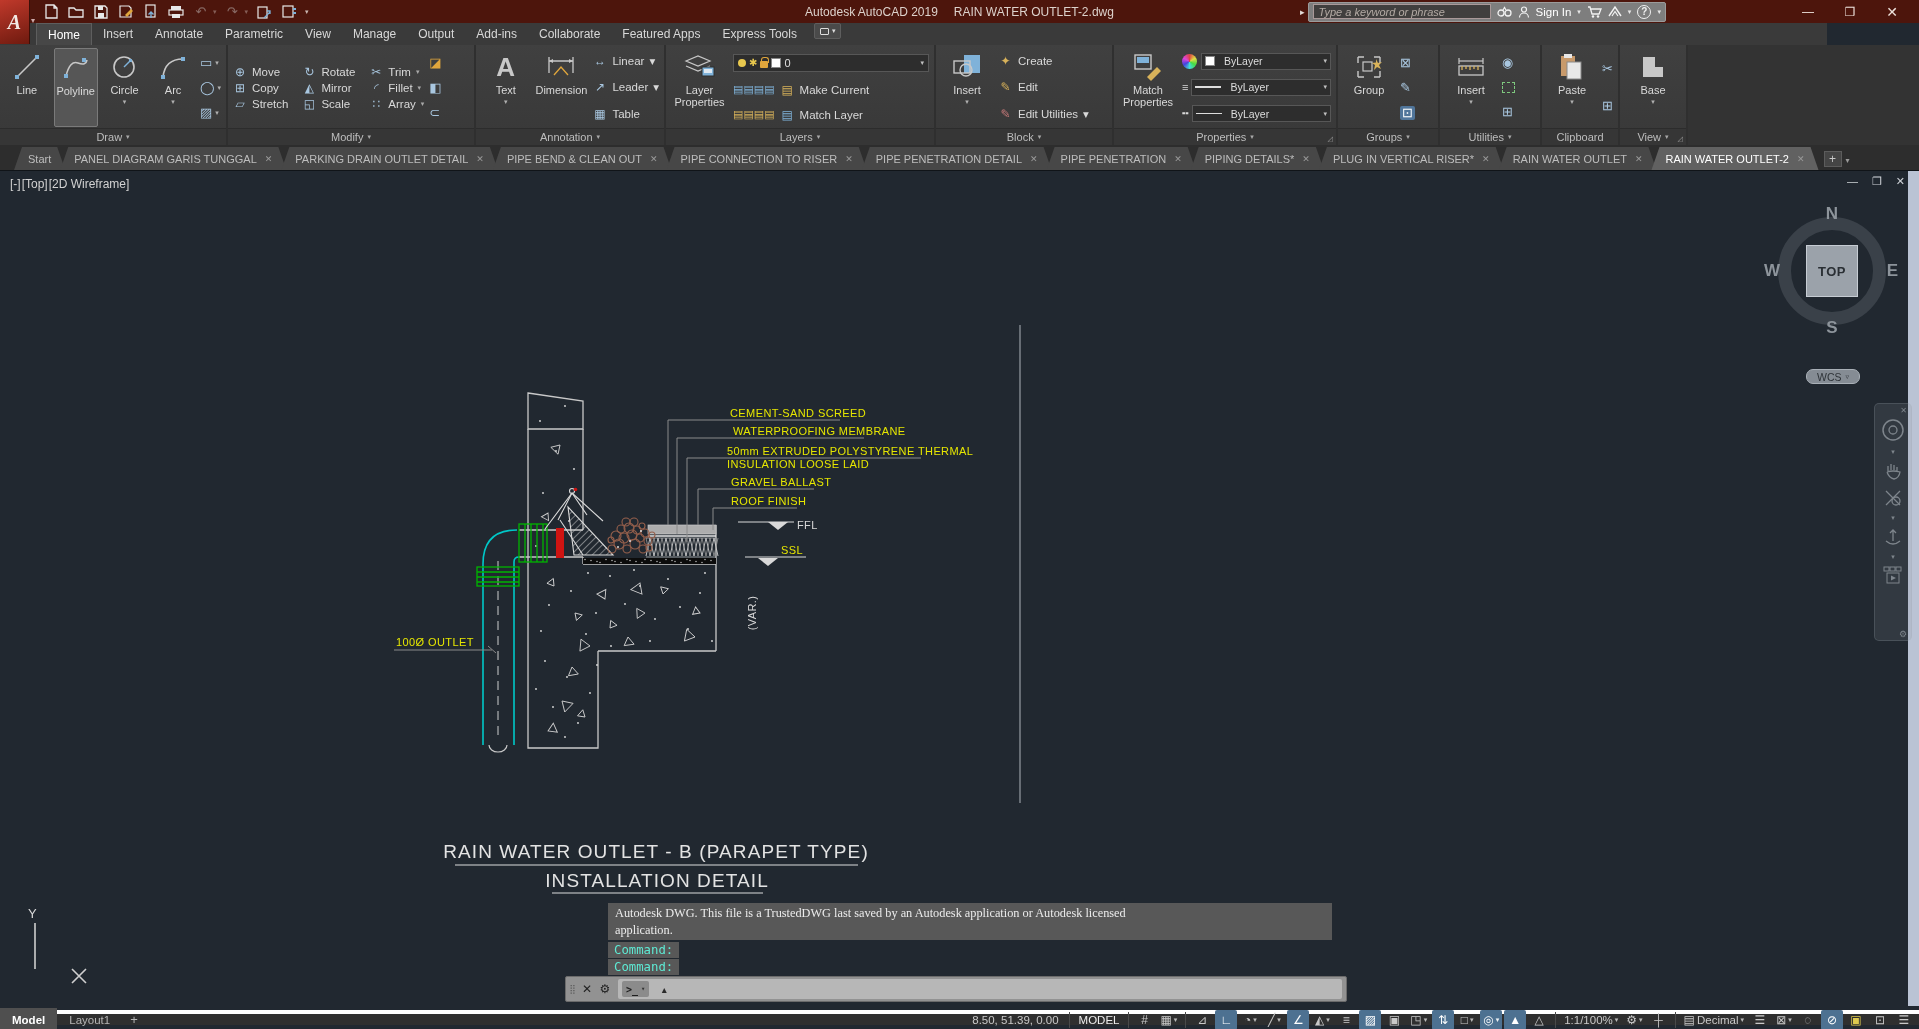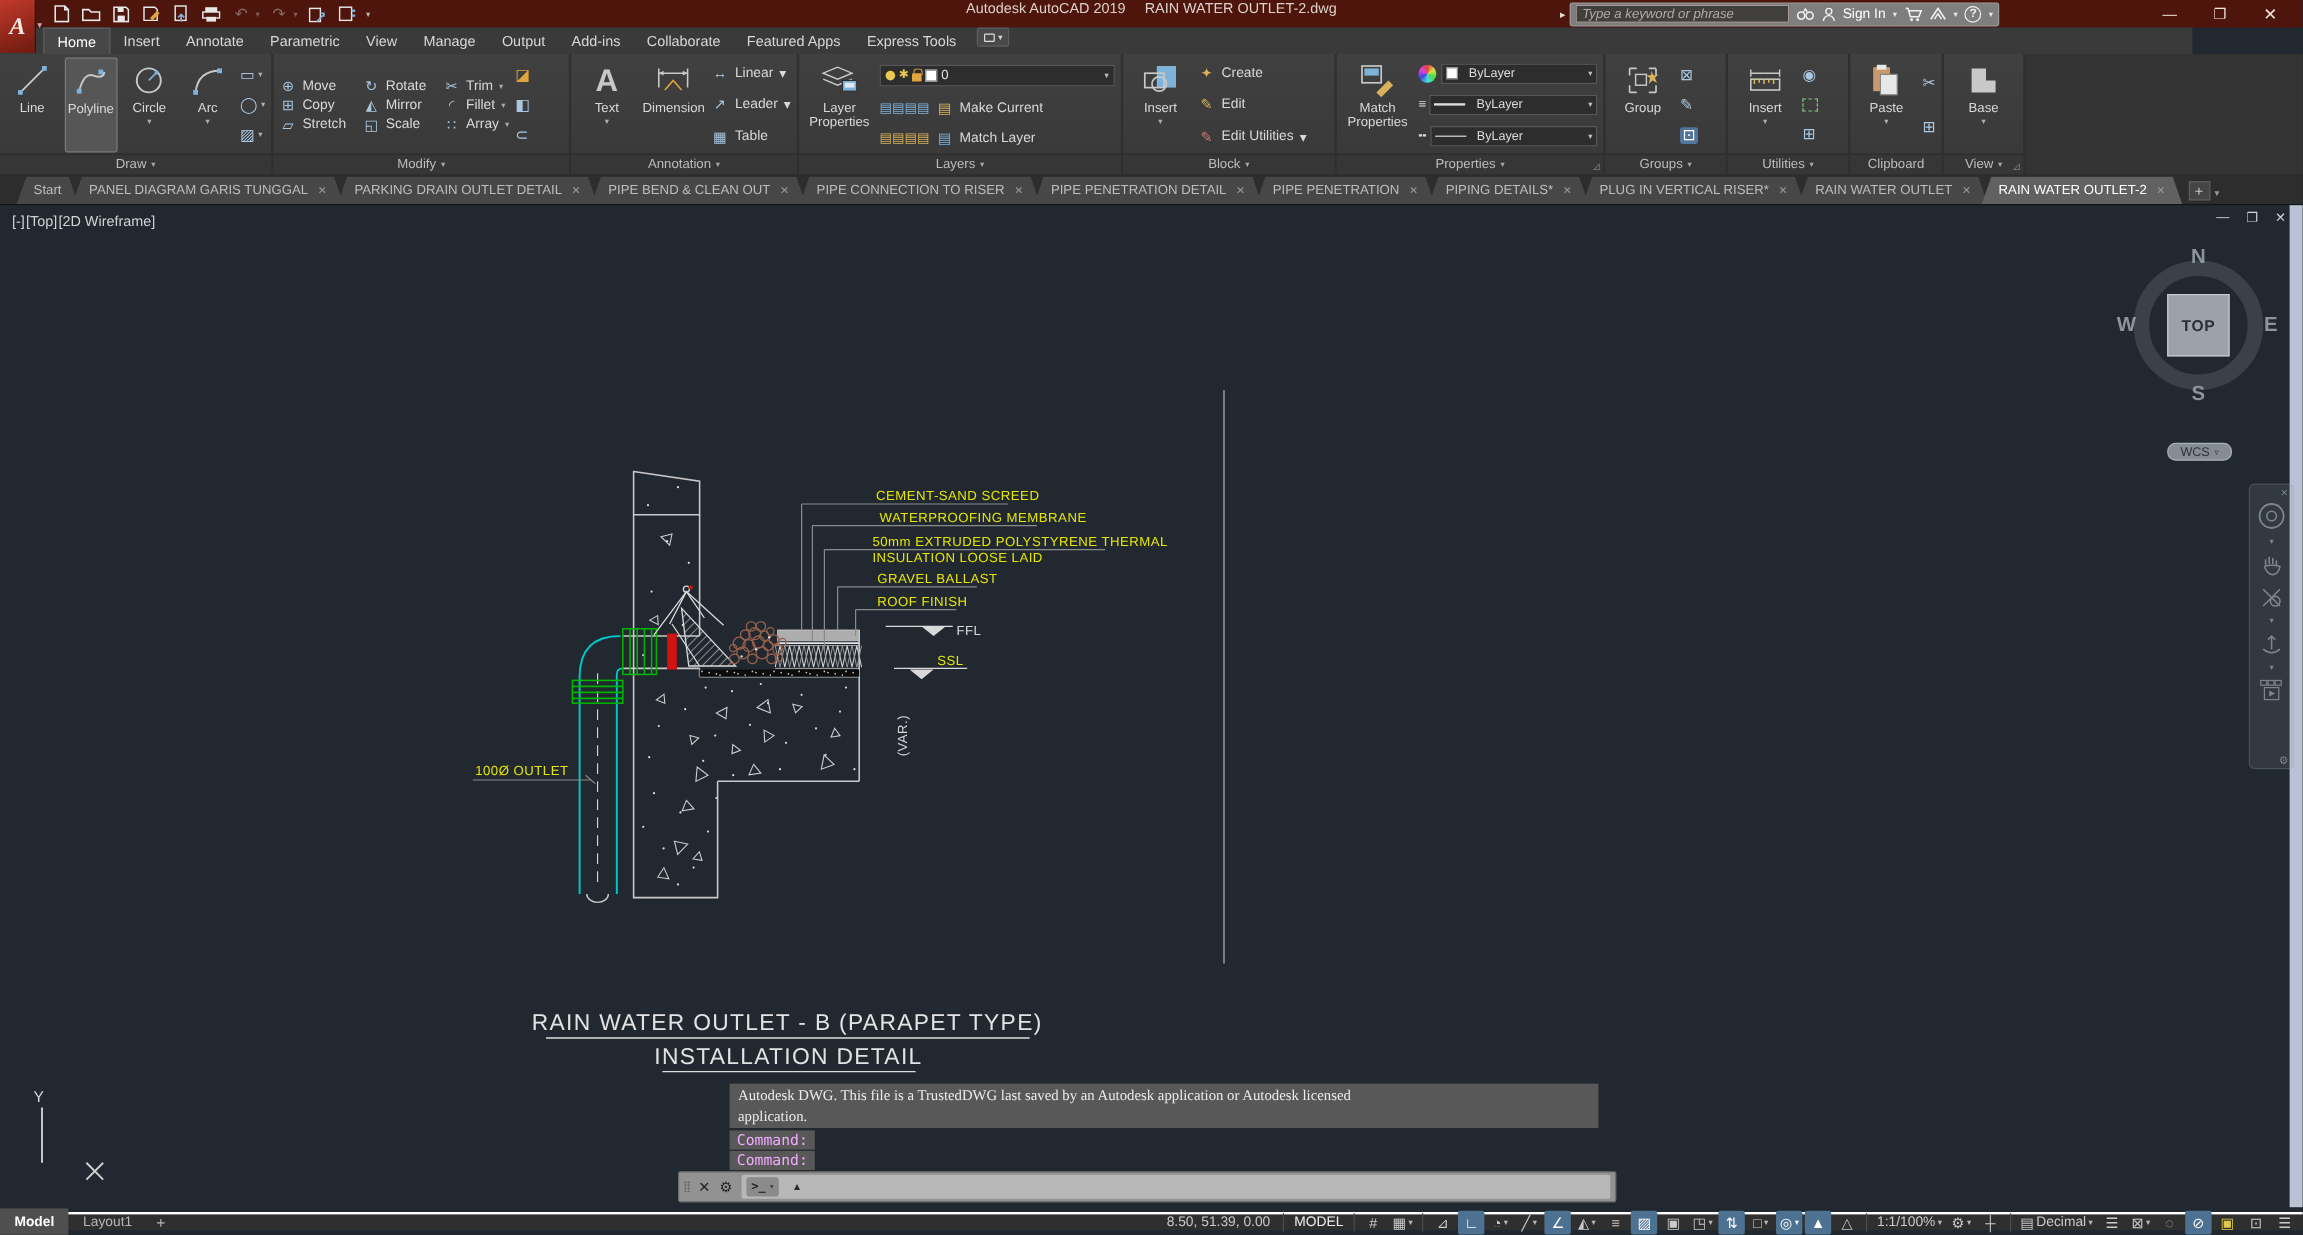--- a/index.html
+++ b/index.html
@@ -10,21 +10,21 @@
   .titlebar{position:absolute;left:0;top:0;width:1919px;height:23px;background:var(--maroon)}
   .logo{position:absolute;left:0;top:0;width:30px;height:44px;background:linear-gradient(160deg,#c0392b,#6e1a0f);z-index:30;
         display:flex;align-items:center;justify-content:center;font-family:"Liberation Serif",serif;font-style:italic;
         font-weight:bold;font-size:20px;color:#f2e9e4;border-right:1px solid #3c0f07}
   .logo-caret{position:absolute;left:31px;top:16px;color:#caa;font-size:8px;z-index:30}
   .qat{position:absolute;left:40px;top:0;height:23px;display:flex;align-items:center;gap:7px;padding-left:2px}
   .qat .qi{width:18px;height:17px;display:flex;align-items:center;justify-content:center}
   .qat svg{display:block}
   .qat .dis{opacity:.45}
   .qat .car{color:#c9b8b2;font-size:7px;margin-left:-4px}
-  .wintitle{position:absolute;left:50%;top:0;transform:translateX(-50%);height:23px;display:flex;gap:16px;
+  .wintitle{position:absolute;left:50%;top:0;transform:translateX(-50%);height:23px;display:flex;gap:16px;align-items:center;
             color:#ddd2cc;font-size:12px;white-space:nowrap}
   .infocenter{position:absolute;left:1300px;top:1px;height:21px;display:flex;align-items:center}
   .ic-strip{display:flex;align-items:center;height:20px;background:#7e7e7e;border:1px solid #9b9b9b;border-radius:2px;padding:0 4px;gap:6px}
   .ic-collapse{color:#e5ddd9;font-size:9px;margin-right:3px}
   .searchbox{width:178px;height:15px;background:#413f3e;border:1px solid #a99;color:#ddd;font-size:11px;font-style:italic;padding:0 5px;outline:none}
   .searchbox::placeholder{color:#b3aaa4}
   .ic-ico{display:flex;align-items:center;justify-content:center;color:#f2f2f2}
   .signin{color:#fff;font-size:11.5px}
   .ic-car{color:#e8e8e8;font-size:7px}
   .helpq{width:14px;height:14px;border:1.5px solid #f0f0f0;border-radius:50%;display:flex;align-items:center;justify-content:center;
@@ -118,37 +118,37 @@
           padding-top:14px;gap:7px;z-index:4;color:#7e858c}
   .navbar svg{display:block}
   .nb-x{position:absolute;top:2px;right:4px;font-size:8px}
   .nb-gear{position:absolute;bottom:1px;right:4px;font-size:9px}
   .nb-car{font-size:7px;line-height:5px}
   .vscroll{position:absolute;left:1908px;top:0;width:11px;height:835px;background:#bac3d4;z-index:3}
 
   
   .cmd-msg{position:absolute;left:608px;top:732px;width:724px;background:#585858;color:#ececec;
            font-family:Liberation Serif, serif;font-size:12.3px;line-height:16.5px;padding:2px 7px;z-index:6}
-  .cmd-row{position:absolute;left:608px;background:#585858;color:#f0abfc;font-family:"DejaVu Sans Mono",monospace;
+  .cmd-row{position:absolute;left:608px;background:#585858;color:#5eead4;font-family:"DejaVu Sans Mono",monospace;
            font-size:12.3px;height:16px;line-height:16px;padding:0 6px;z-index:6}
   .cmd-bar{position:absolute;left:565px;top:805px;width:782px;height:26px;background:#929292;border:1px solid #6b6b6b;
            border-radius:2px;display:flex;align-items:center;z-index:6}
   .cmd-grip{width:12px;color:#5c5c5c;font-size:9px;text-align:center;letter-spacing:-1px}
   .cmd-tool{width:18px;text-align:center;color:#222;font-size:12px}
   .cmd-field{flex:1;height:20px;margin:0 4px;background:#b7b7b7;border-radius:2px;display:flex;align-items:center;gap:6px;padding:0 4px}
   .cmd-chip{background:#8b8b8b;border-radius:2px;height:16px;display:flex;align-items:center;padding:0 4px;gap:3px;
             color:#1e1e1e;font-family:"DejaVu Sans Mono",monospace;font-size:10px;font-weight:bold}
   .cmd-chip .c{font-size:7px;color:#333}
   .cmd-input{flex:1;background:transparent;border:none;outline:none;font-style:italic;font-size:13px;color:#3d3d3d;
              font-family:"Liberation Sans",sans-serif}
   .cmd-input::placeholder{color:#484848;opacity:1}
   .cmd-up{width:18px;text-align:center;color:#2a2a2a;font-size:10px}
 
   
-  .sbar{position:absolute;left:0;top:1010px;width:1919px;height:15px;background:#2f2f2f;border-top:2px solid #ffffff;
+  .sbar{position:absolute;left:0;top:1010px;width:1919px;height:15px;background:#2f2f2f;border-top:4px solid #ffffff;
         display:flex;align-items:center}
   .stab{height:24px;display:flex;align-items:center;padding:0 12px;font-size:11.5px;color:#b5b5b5}
   .stab.active{background:#4f4f4f;color:#fff;font-weight:bold}
   .splus{padding:0 8px;color:#b5b5b5;font-size:13px}
   .sright{margin-left:auto;display:flex;align-items:center;height:24px;padding-right:4px}
   .scoords{color:#c9c9c9;font-size:11.5px;padding:0 10px;white-space:nowrap}
   .sspace{color:#ededed;font-size:11.5px;padding:0 9px;border-left:1px solid #4a4a4a;border-right:1px solid #4a4a4a;height:16px;
           display:flex;align-items:center}
   .sicons{display:flex;align-items:center;gap:2px;margin-left:4px}
   .sic{min-width:22px;height:20px;border-radius:2px;display:flex;align-items:center;justify-content:center;gap:2px;

